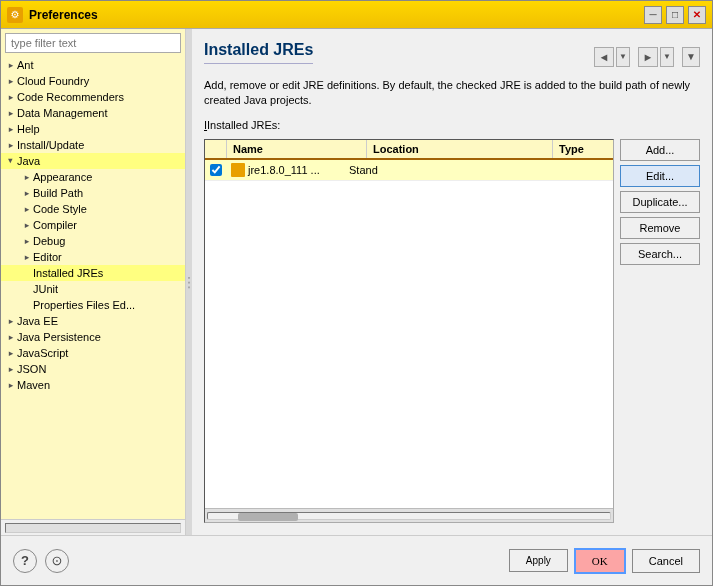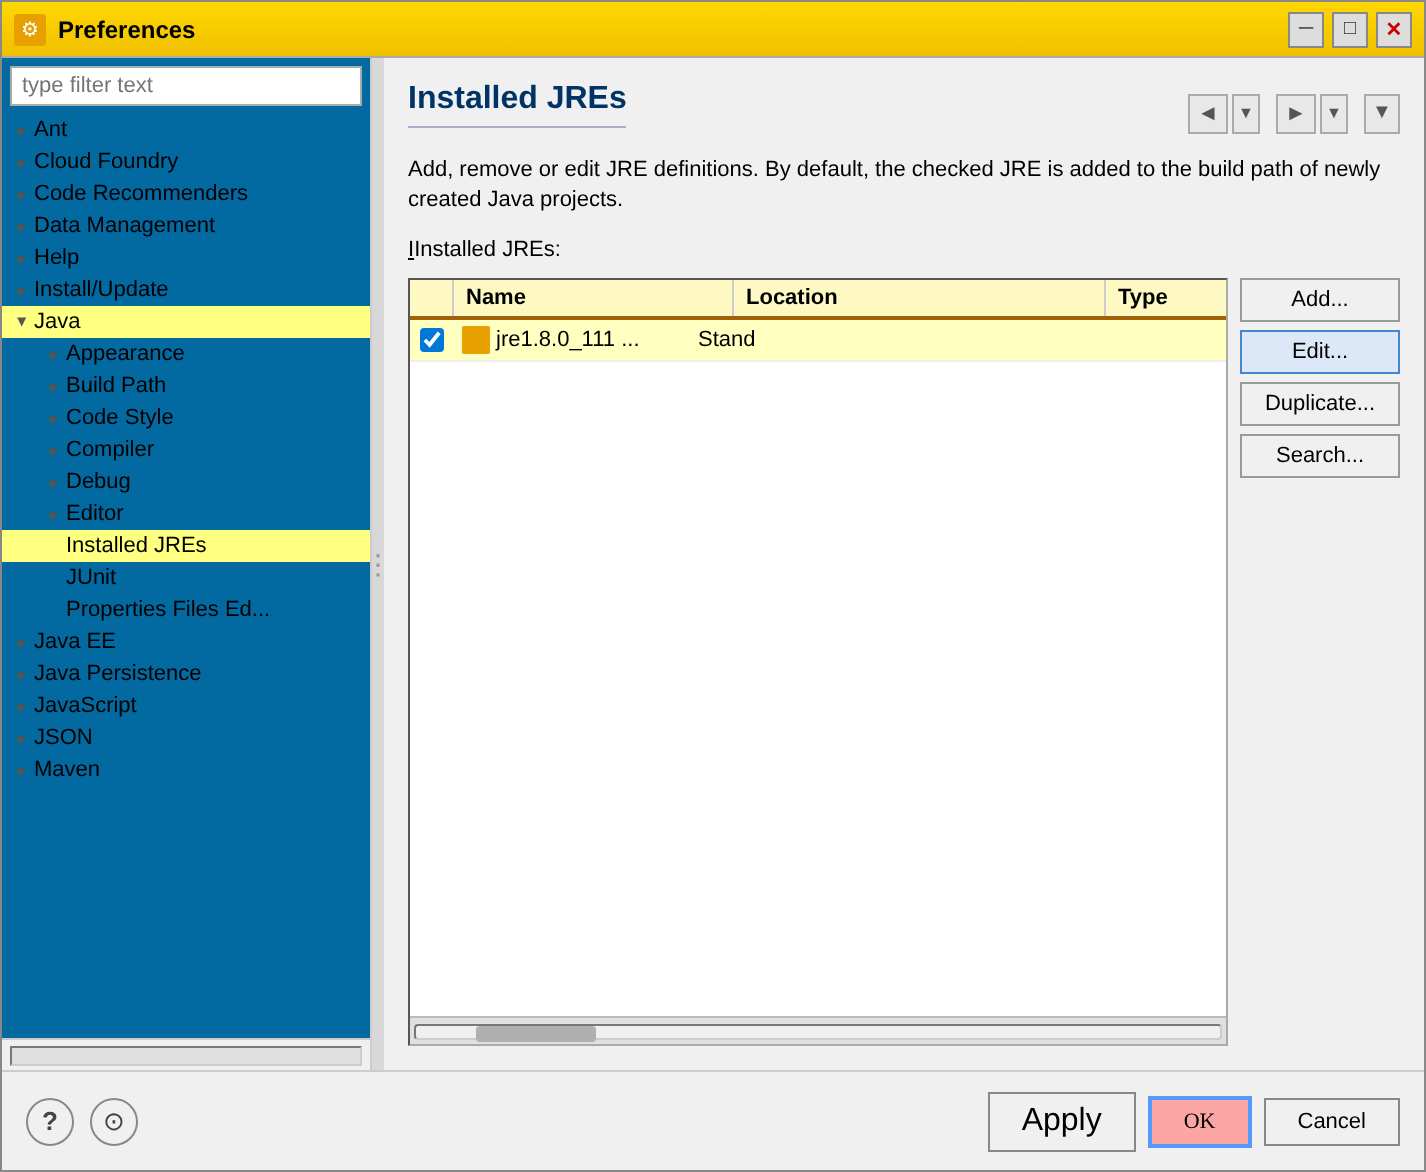--- a/index.html
+++ b/index.html
@@ -70,21 +70,21 @@
 
     .main-content {
       display: flex;
       flex: 1;
       overflow: hidden;
     }
 
     
     .left-panel {
       width: 185px;
-      background: #0369a1;
+      background: #fef9c3;
       border-right: 1px solid #ccc;
       display: flex;
       flex-direction: column;
       flex-shrink: 0;
     }
     .filter-input {
       margin: 4px;
       padding: 3px 5px;
       border: 1px solid #aaa;
       font-size: 11px;
@@ -304,21 +304,21 @@
       border-top: 1px solid #ccc;
       display: flex;
       align-items: center;
       justify-content: flex-end;
       padding: 0 12px;
       gap: 6px;
       flex-shrink: 0;
     }
     .apply-btn {
       padding: 5px 16px;
-      font-size: 16px;
+      font-size: 10px;
       background: #f0f0f0;
       border: 1px solid #888;
       cursor: pointer;
       color: #000;
     }
 
     .ok-btn {
       padding: 5px 16px;
       font-size: 11px;
       background: #fca5a5;
@@ -592,20 +592,21 @@
             <div class="hscroll-track">
               <div class="hscroll-thumb"></div>
             </div>
           </div>
         </div>
 
         <div class="action-buttons">
           <button class="action-btn">Add...</button>
           <button class="action-btn highlighted-btn">Edit...</button>
           <button class="action-btn">Duplicate...</button>
+          <button class="action-btn">Remove</button>
           <button class="action-btn">Search...</button>
         </div>
       </div>
     </div>
   </div>
 
   <div class="bottom-bar">
     <div class="bottom-left-icons">
       <div class="help-icon-btn">?</div>
       <div class="pref-icon-btn">⊙</div>

